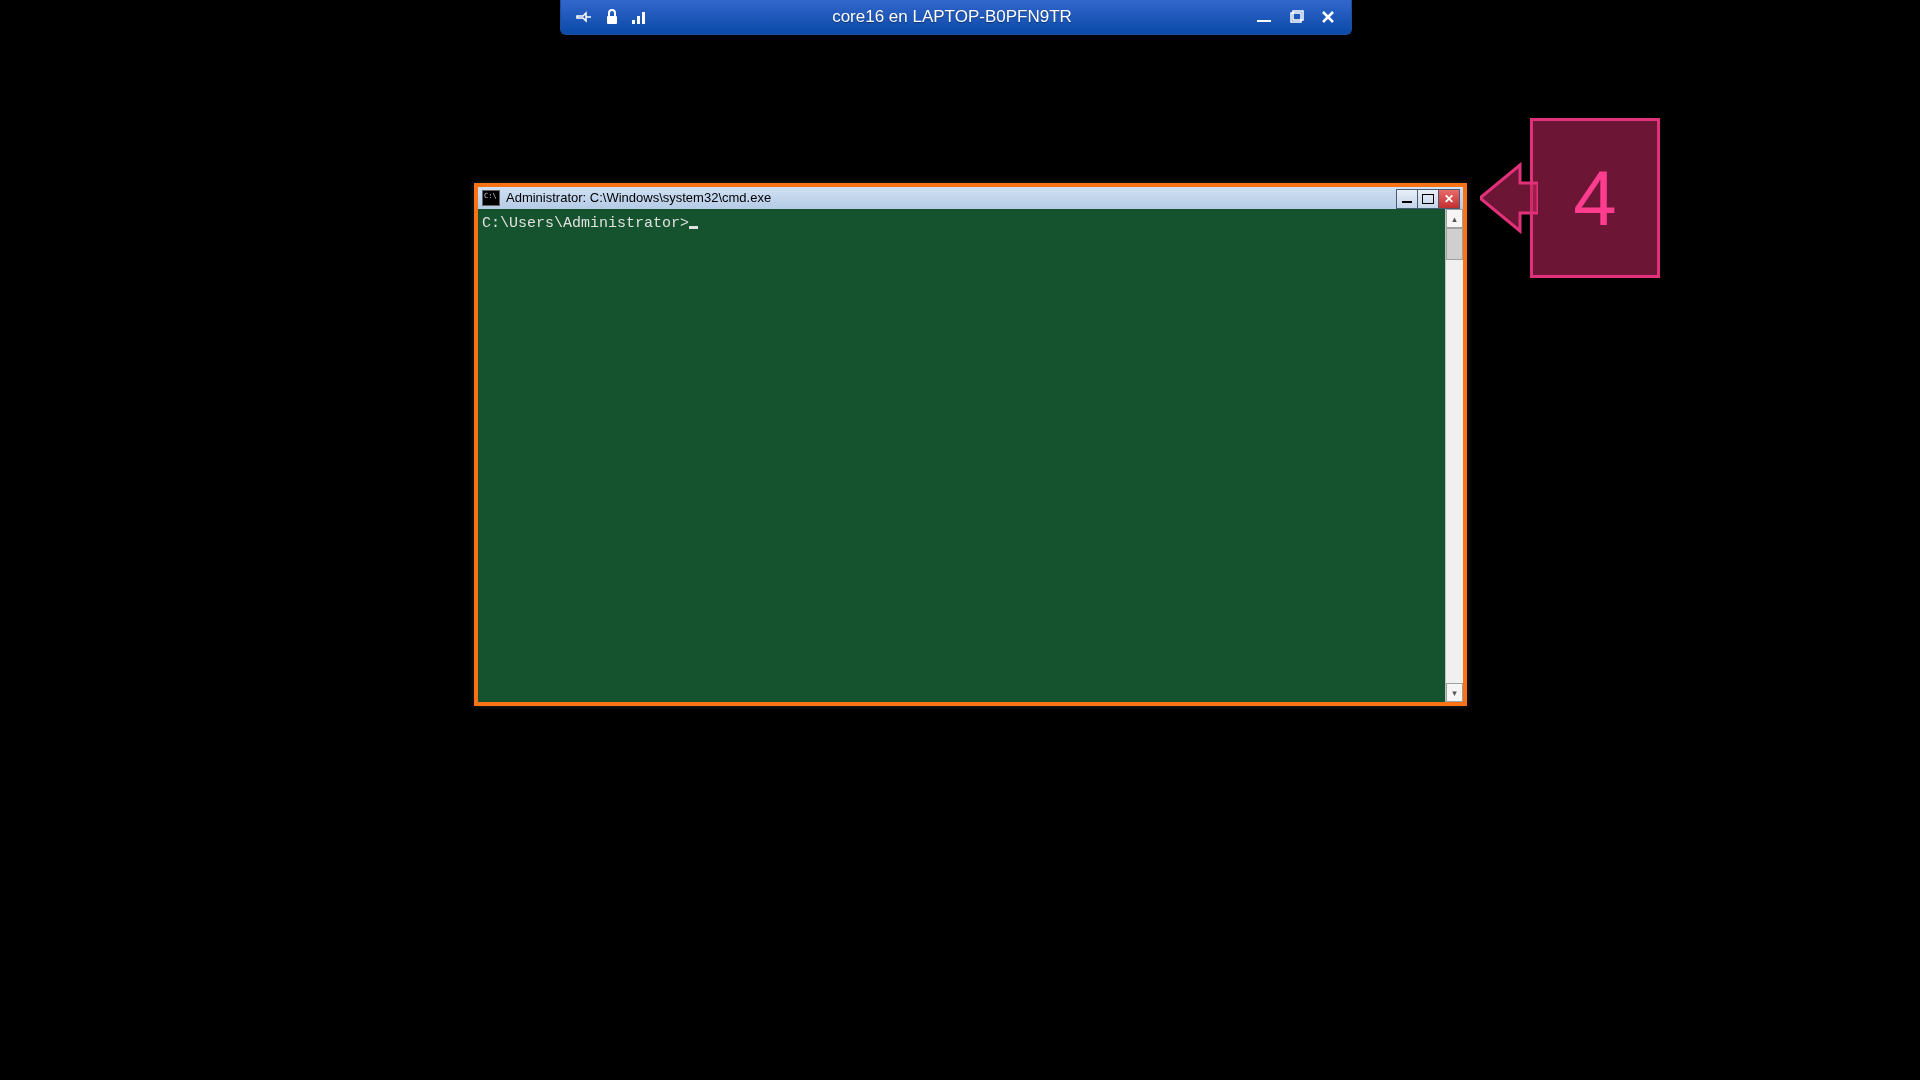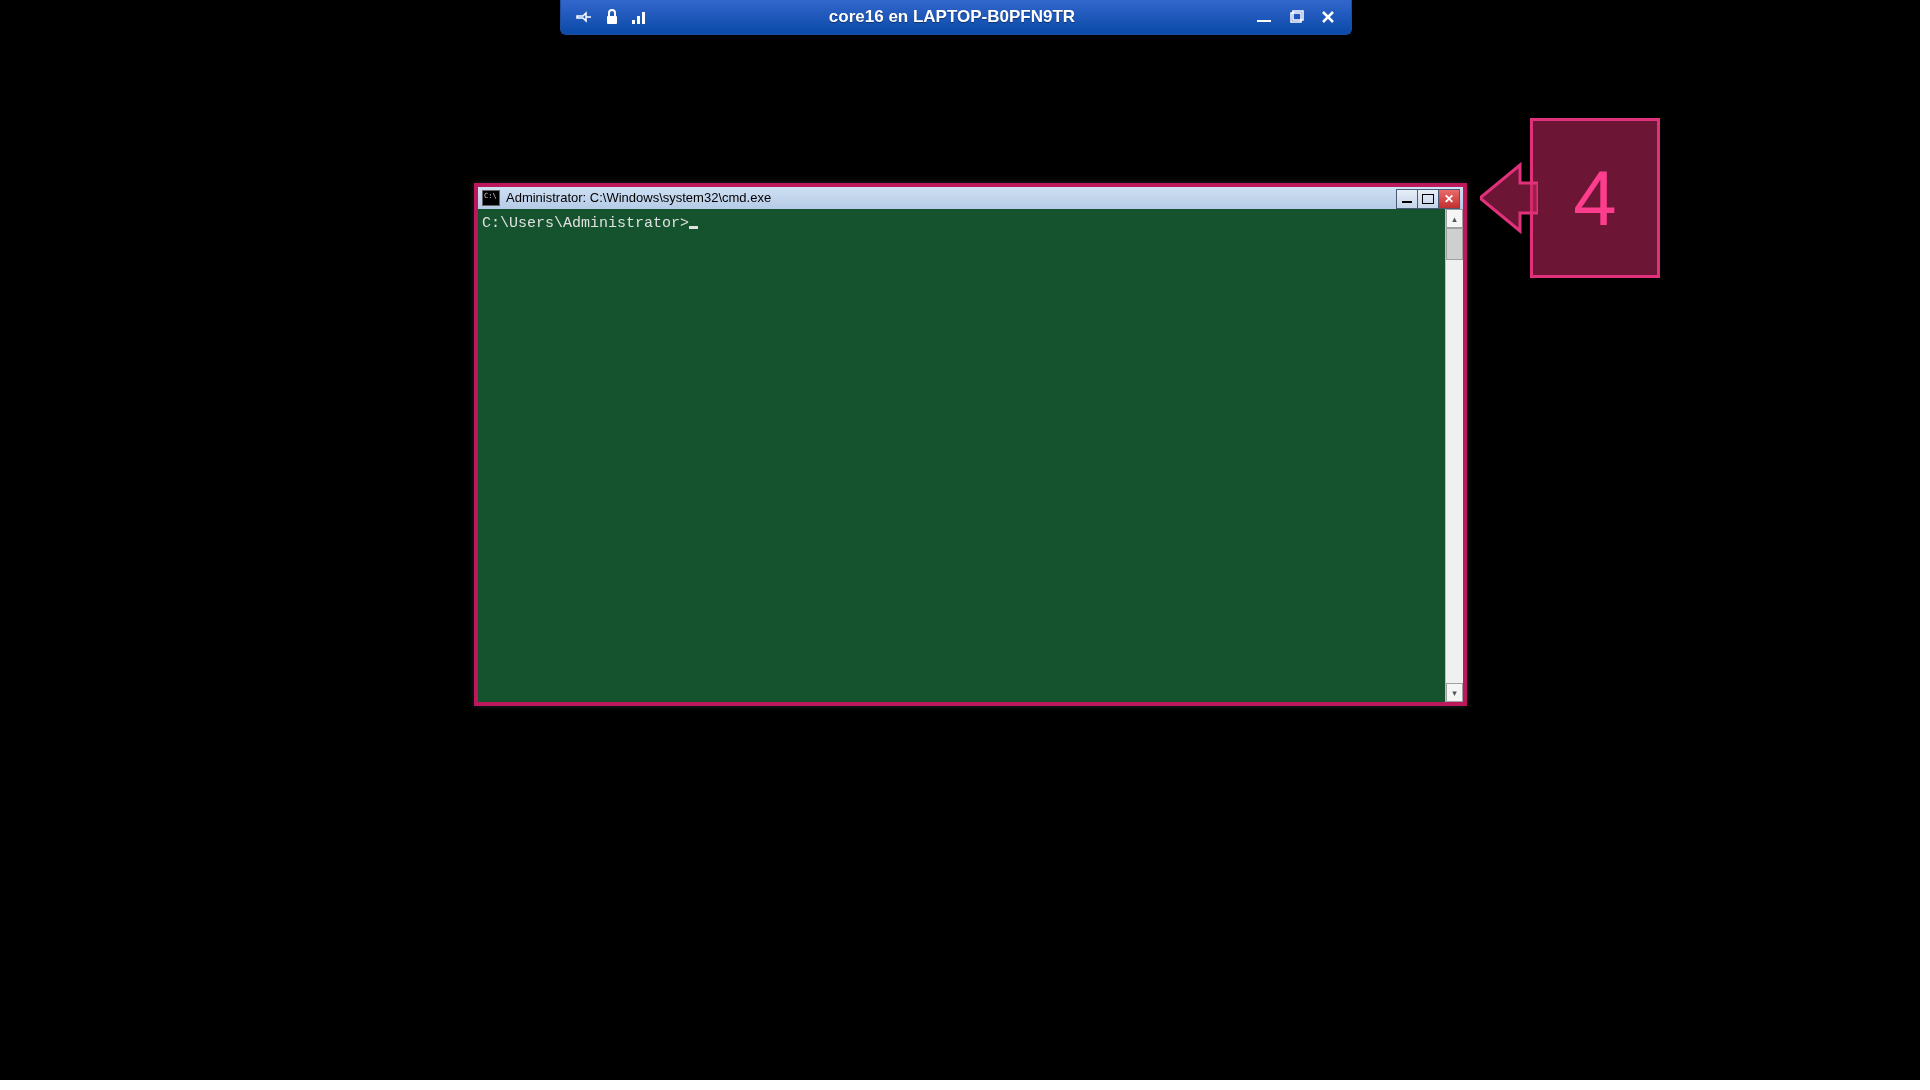--- a/index.html
+++ b/index.html
@@ -58,21 +58,21 @@
       display: inline-flex;
       width: 18px;
       height: 18px;
       align-items: center;
       justify-content: center;
       color: #e6eefc;
     }
     .rdp-title {
       flex: 1;
       text-align: center;
-      font-weight: 700;
+      font-weight: 400;
       text-shadow: 0 1px 1px rgba(0,0,0,.4);
     }
     .rdp-right-icons {
       display: flex;
       align-items: center;
       gap: 14px;
       margin-right: 14px;
     }
     .rdp-minimize-line {
       width: 14px;
@@ -81,21 +81,21 @@
       margin-top: 8px;
     }
     
     .cmd-window {
       position: absolute;
       left: 474px;
       top: 183px;
       width: 985px;
       height: 515px;
       background: #000;
-      border: 4px solid #be185d;
+      border: 4px solid #f97316;
       box-shadow: 0 0 6px rgba(255,255,255,.15);
     }
     .cmd-titlebar {
       height: 22px;
       background: linear-gradient(#cfe0f3, #b5cbe6);
       border-bottom: 1px solid #7f9bbd;
       display: flex;
       align-items: center;
       font-size: 13px;
       color: #000;

